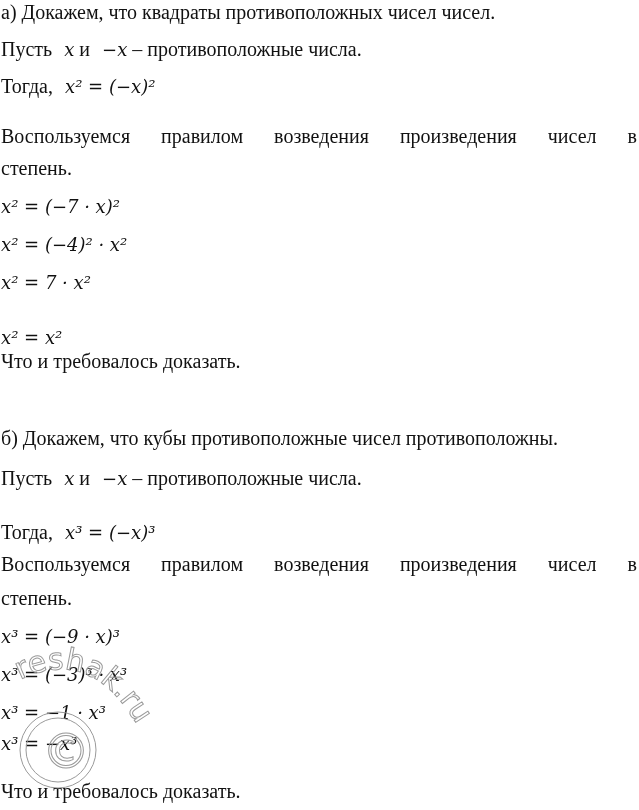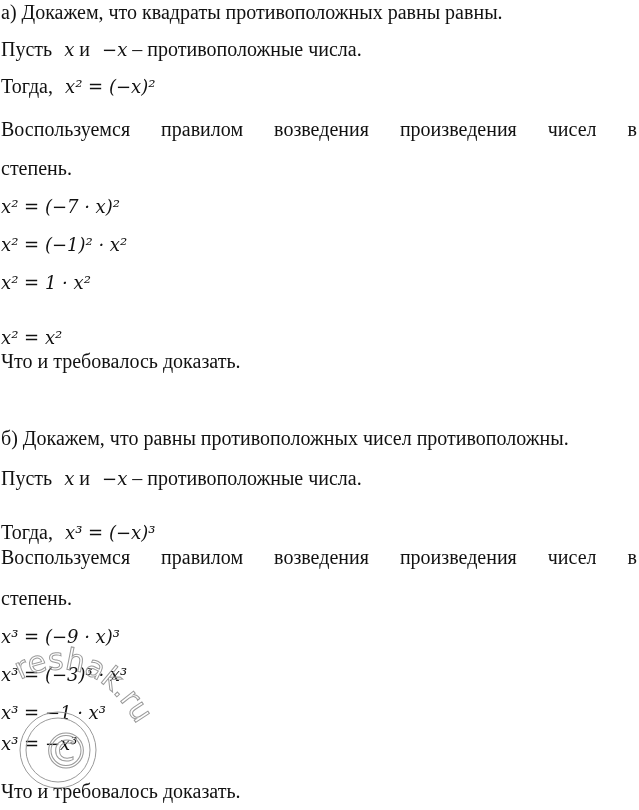--- a/index.html
+++ b/index.html
@@ -1,47 +1,47 @@
 <!DOCTYPE html>
 <html><head>
 <meta charset="utf-8">
 <style>
   html, body { margin: 0; padding: 0; background: #ffffff; }
   body { width: 639px; height: 810px; position: relative; overflow: hidden;
          font-family: "Liberation Serif", serif; color: #111; }
   .line { position: absolute; left: 1px; font-size: 20px; line-height: 24px; white-space: nowrap; }
-  .just { width: 636px; text-align: justify; text-align-last: justify; white-space: normal; }
+  .just { width: 636px; text-align: justify; text-align-last: justify; white-space: normal; margin-top: 7px; }
   .m { font-family: "DejaVu Serif", serif; font-style: italic; font-size: 18px; }
   .gap { display: inline-block; width: 7px; }
   .wm { position: absolute; pointer-events: none; }
 </style>
 </head>
 <body>
 
-<div class="line" style="top:0px">а) Докажем, что квадраты противоположных равны равны.</div>
+<div class="line" style="top:0px">а) Докажем, что квадраты противоположных чисел чисел.</div>
 <div class="line" style="top:37px">
   <span>Пусть</span><span class="gap"></span>
   <span class="m">x</span>
   <span>и</span><span class="gap"></span>
   <span class="m">−x</span>
   <span>– противоположные числа.</span>
 </div>
 <div class="line" style="top:74px">
   <span>Тогда,</span><span class="gap"></span>
   <span class="m">x² = (−x)²</span>
 </div>
 <div class="line just" style="top:117px">Воспользуемся правилом возведения произведения чисел в</div>
 <div class="line" style="top:156px">степень.</div>
 <div class="line m" style="top:195px">x² = (−7 · x)²</div>
-<div class="line m" style="top:233px">x² = (−1)² · x²</div>
-<div class="line m" style="top:271px">x² = 1 · x²</div>
+<div class="line m" style="top:233px">x² = (−4)² · x²</div>
+<div class="line m" style="top:271px">x² = 7 · x²</div>
 <div class="line m" style="top:326px">x² = x²</div>
 <div class="line" style="top:349px">Что и требовалось доказать.</div>
 
-<div class="line" style="top:426px">б) Докажем, что равны противоположных чисел противоположны.</div>
+<div class="line" style="top:426px">б) Докажем, что кубы противоположные чисел противоположны.</div>
 <div class="line" style="top:466px">
   <span>Пусть</span><span class="gap"></span>
   <span class="m">x</span>
   <span>и</span><span class="gap"></span>
   <span class="m">−x</span>
   <span>– противоположные числа.</span>
 </div>
 <div class="line" style="top:520px">
   <span>Тогда,</span><span class="gap"></span>
   <span class="m">x³ = (−x)³</span>

